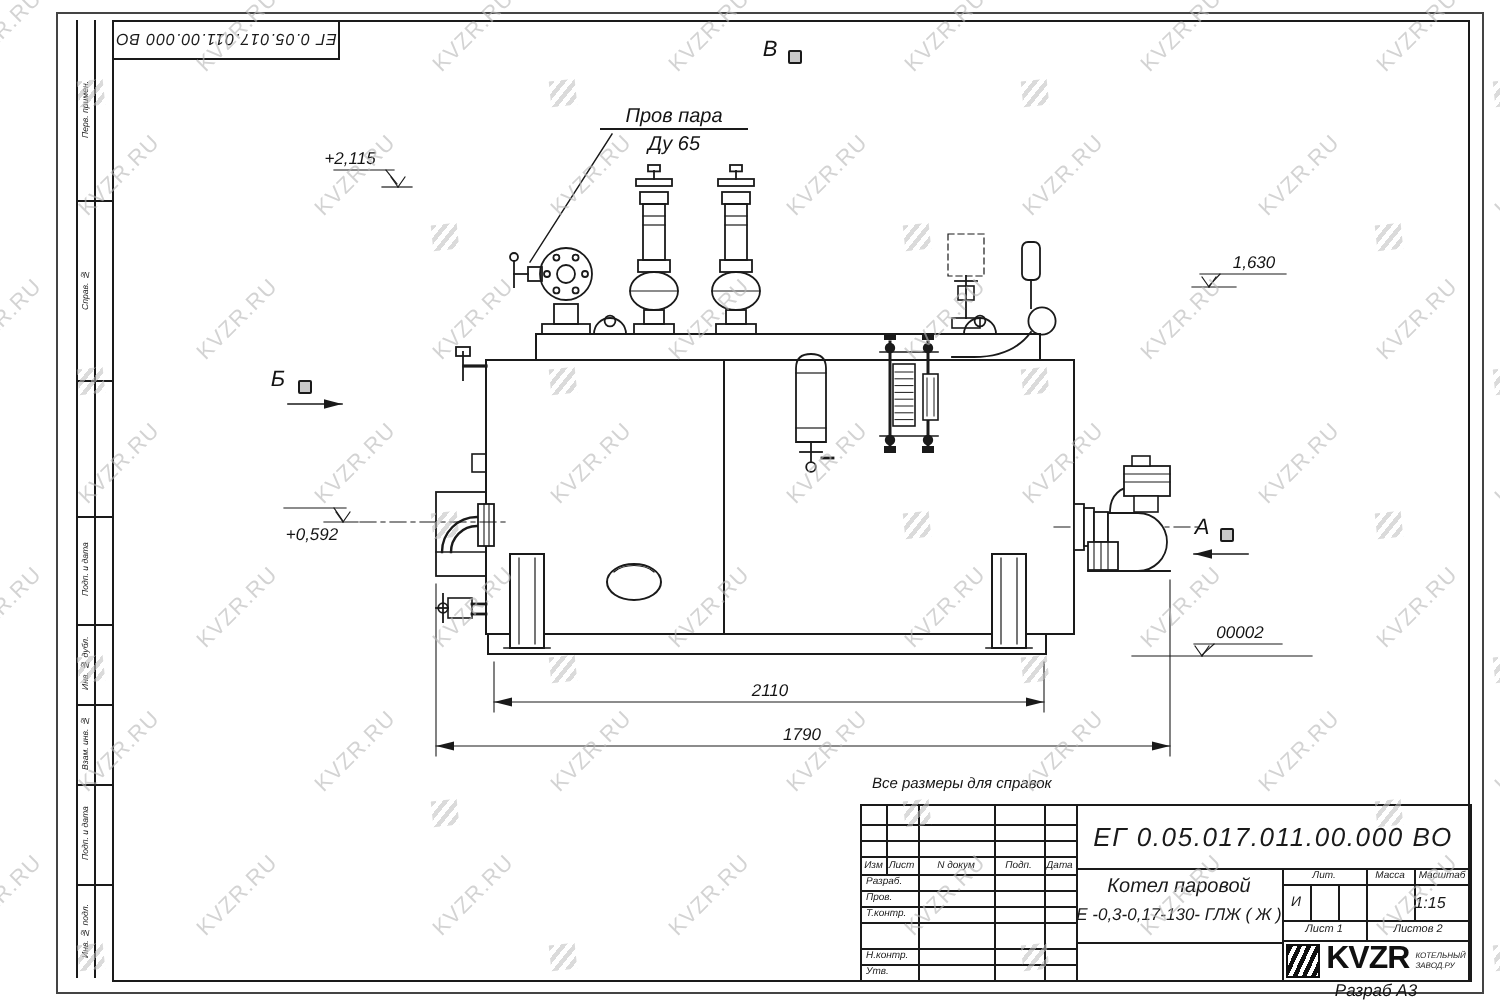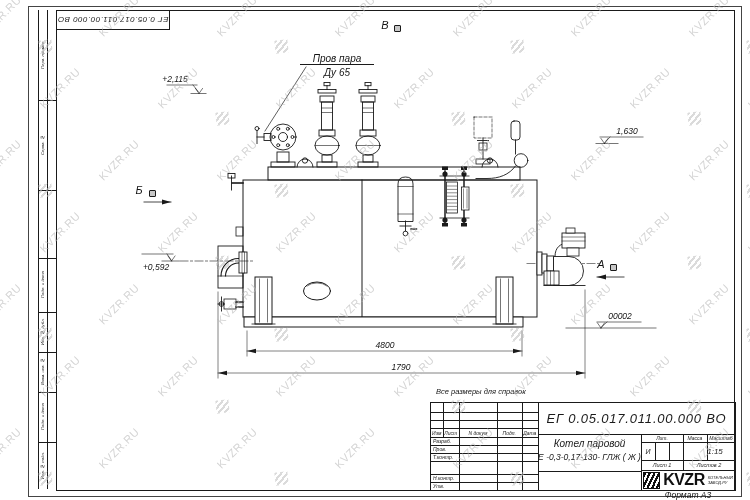--- a/index.html
+++ b/index.html
@@ -291,25 +291,25 @@
     <span class="lbl" style="left:378px;top:19px;width:14px;font-size:11px;">В</span>
     <div class="vref" style="left:394px;top:25px;"></div>
     <span class="lbl" style="left:594px;top:258px;width:14px;font-size:11px;">А</span>
     <div class="vref" style="left:610px;top:264px;"></div>
 
     <span class="lbl" style="left:156px;top:74px;width:38px;">+2,115</span>
     <span class="lbl" style="left:608px;top:126px;width:38px;">1,630</span>
     <span class="lbl" style="left:137px;top:243px;width:38px;margin-top:19px;">+0,592</span>
     <span class="lbl" style="left:600px;top:311px;width:40px;">00002</span>
 
-    <span class="lbl" style="left:364px;top:340px;width:42px;">4800</span>
+    <span class="lbl" style="left:364px;top:340px;width:42px;">2110</span>
     <span class="lbl" style="left:380px;top:362px;width:42px;">1790</span>
 
     <span class="lbl" style="left:436px;top:387px;width:110px;font-size:7.5px;text-align:left;">Все размеры для справок</span>
-    <span class="lbl" style="left:638px;top:489.5px;width:100px;">Формат А3</span>
+    <span class="lbl" style="left:638px;top:489.5px;width:100px;">Разраб А3</span>
   </div>
 
   <div class="tb">
 
     <div class="hline" style="left:0;top:9px;width:107px;"></div>
     <div class="hline" style="left:0;top:16.5px;width:107px;"></div>
     <div class="hline" style="left:0;top:25px;width:107px;"></div>
     <div class="hline" style="left:0;top:34px;width:107px;"></div>
     <div class="hline" style="left:0;top:42px;width:107px;"></div>
     <div class="hline" style="left:0;top:50px;width:107px;"></div>

